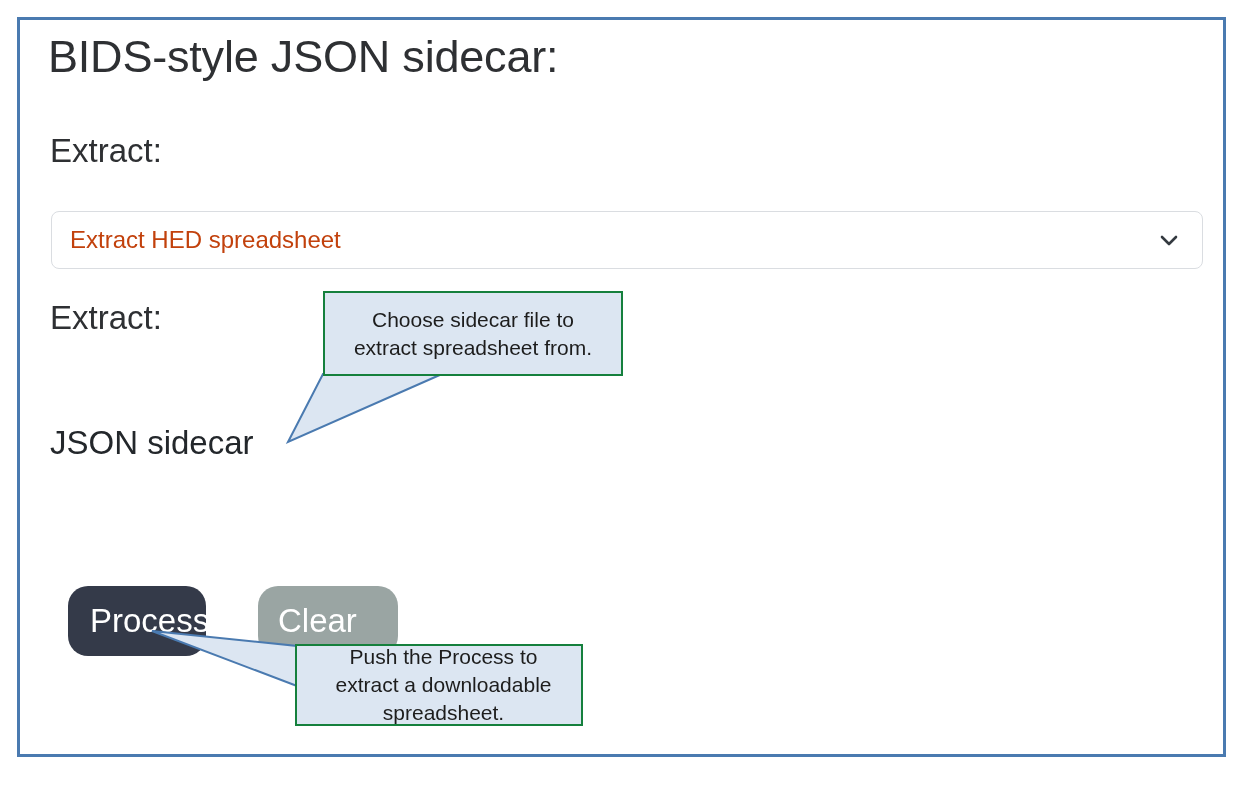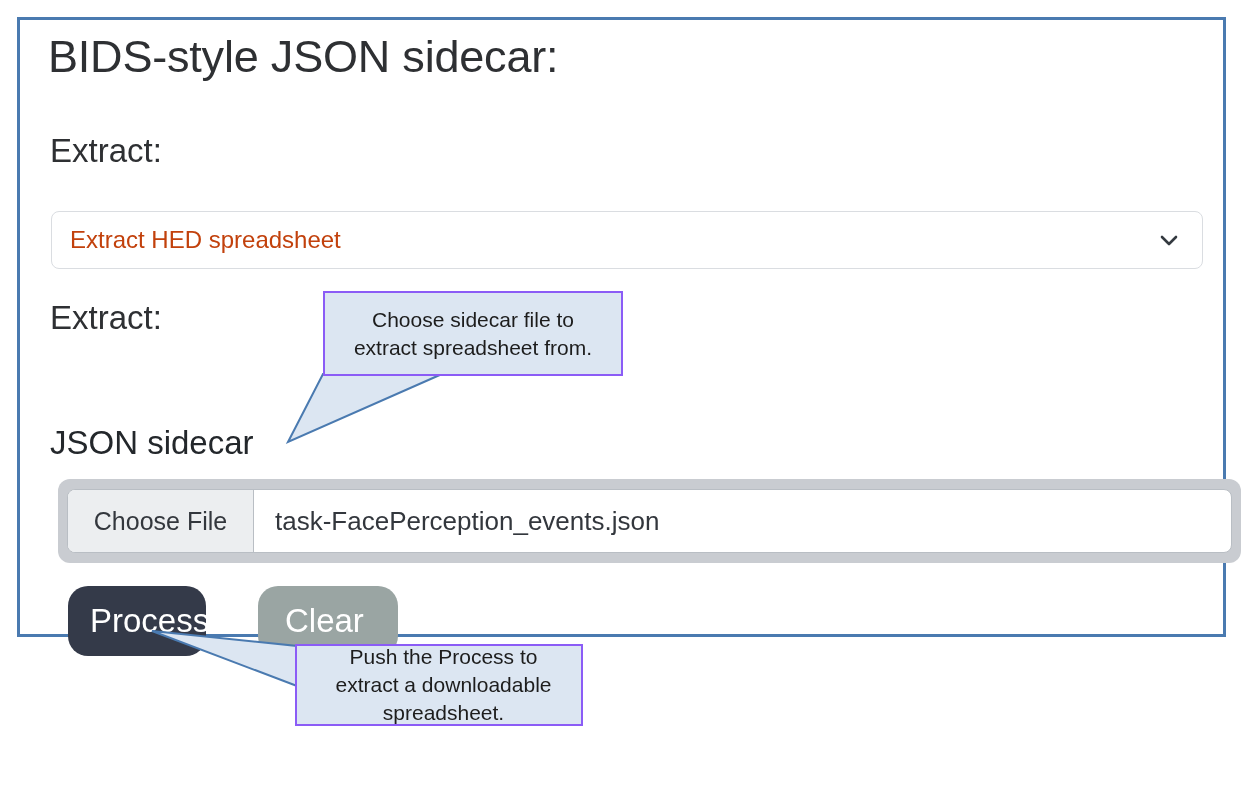--- a/index.html
+++ b/index.html
@@ -15,21 +15,21 @@
     font-family: "Liberation Sans", sans-serif;
     -webkit-font-smoothing: antialiased;
   }
 
   
   #app-frame {
     position: absolute;
     left: 17px;
     top: 17px;
     width: 1209px;
-    height: 620px;
+    height: 740px;
     border: 3px solid #4a7ab0;
     background: #ffffff;
     box-sizing: border-box;
   }
 
   #form-area {
     position: absolute;
     left: 28px;
     top: 10px;
     right: 8px;
@@ -184,29 +184,29 @@
   }
   .btn-process {
     left: 18px;
     width: 138px;
     background: #343a49;
   }
   .btn-clear {
     left: 208px;
     width: 140px;
     background: #9aa5a3;
-    padding-left: 27px;
+    padding-left: 20px;
   }
 
   
   .callout {
     position: absolute;
     box-sizing: border-box;
     background: #dce6f2;
-    border: 2px solid #8b5cf6;
+    border: 2px solid #15803d;
     display: flex;
     flex-direction: column;
     align-items: center;
     justify-content: center;
     text-align: right;
     font-size: 21px;
     line-height: 1.32;
     color: #1d1d1d;
     z-index: 4;
   }
@@ -251,27 +251,20 @@
       <span class="select-value">Extract HED spreadsheet</span>
       <svg class="select-chevron" viewBox="0 0 24 24">
         <path d="M5 9 L12 16 L19 9" fill="none" stroke="#343a40" stroke-width="2.6" stroke-linecap="round" stroke-linejoin="round"></path>
       </svg>
     </div>
 
     <h2 class="section-label upload-label">Extract:</h2>
 
     <div class="file-field-label">JSON sidecar</div>
 
-    <div class="file-input-wrap">
-      <div class="file-input-ring"></div>
-      <div class="file-input-inner">
-        <div class="choose-file-btn">Choose File</div>
-        <div class="file-name">task-FacePerception_events.json</div>
-      </div>
-    </div>
 
     <div class="btn-row">
       <button class="btn btn-process">Process</button>
       <button class="btn btn-clear">Clear</button>
     </div>
 
   </div>
 </div>
 
 <svg class="callout-tail" viewBox="0 0 1249 794">

